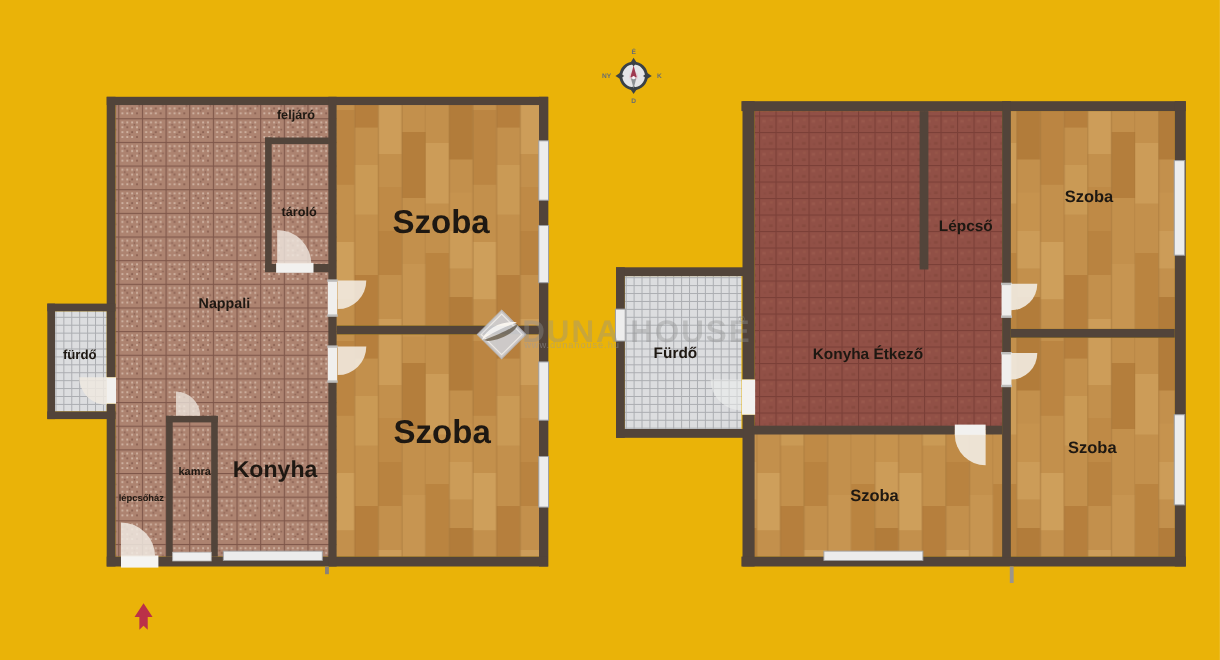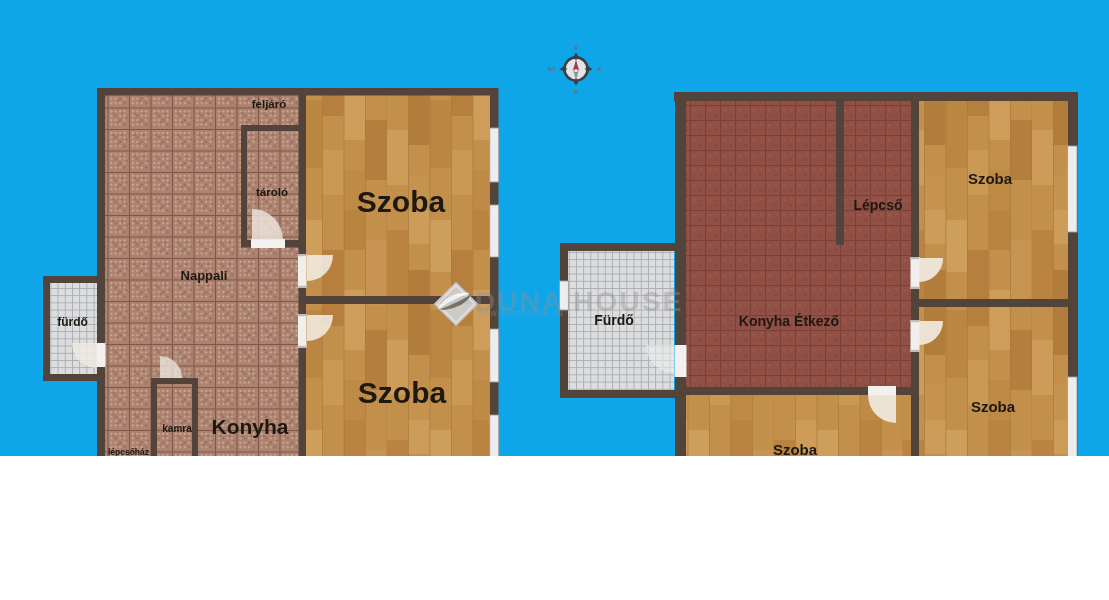--- a/index.html
+++ b/index.html
@@ -1,16 +1,16 @@
 <!DOCTYPE html>
 <html><head>
 <meta charset="utf-8">
 <style>
   html,body{margin:0;padding:0;background:#ffffff;}
-  #page{position:relative;width:1109px;height:456px;background:#0ea5e9;overflow:hidden;
+  #page{position:relative;width:1109px;height:600px;background:#eab308;overflow:hidden;
         font-family:"Liberation Sans",sans-serif;}
   svg{position:absolute;left:0;top:0;filter:blur(0.5px);}
   text{font-family:"Liberation Sans",sans-serif;}
 </style>
 </head>
 <body>
 <div id="page">
 <svg width="1109" height="600" viewBox="0 0 1109 600">
 <defs>
 

